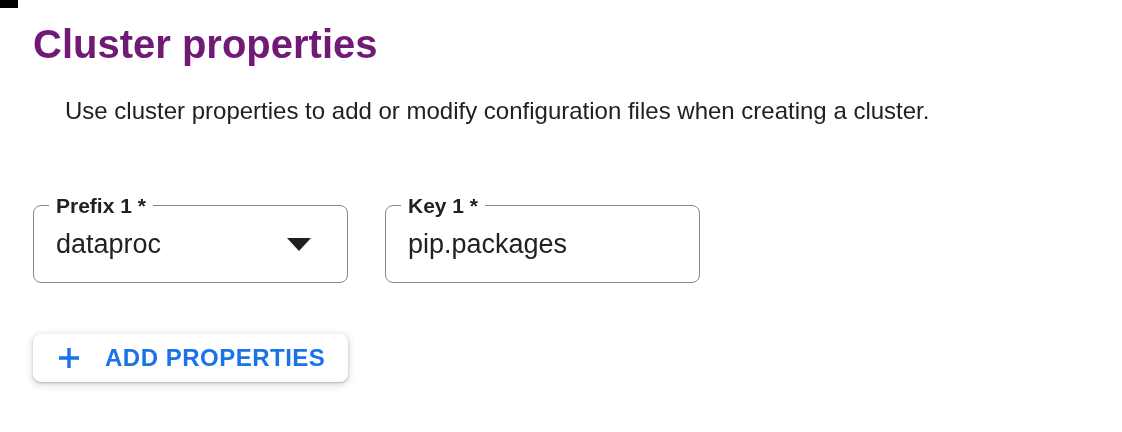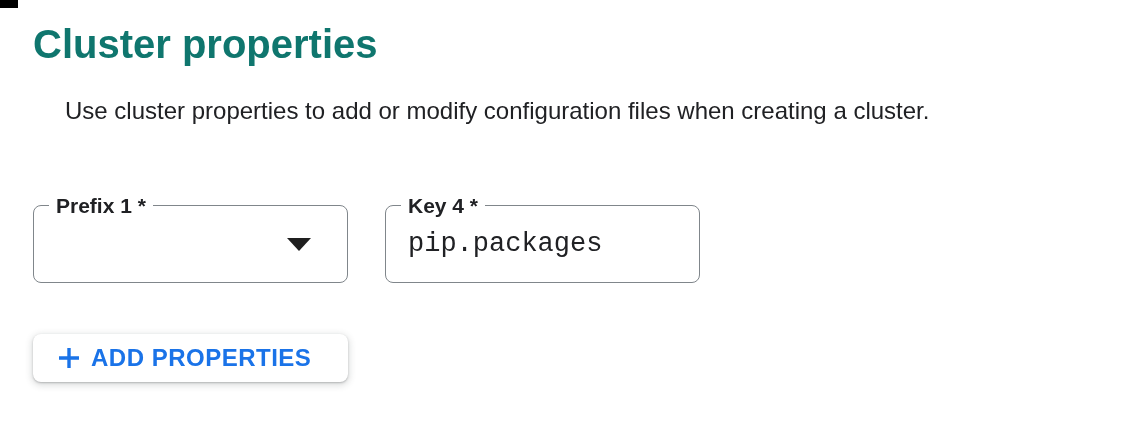--- a/index.html
+++ b/index.html
@@ -19,21 +19,21 @@
     width: 18px; height: 8px;
     background: #000000;
   }
 
   .page-title {
     position: absolute;
     left: 33px; top: 20px;
     font-size: 40px;
     line-height: 48px;
     font-weight: bold;
-    color: #0f766e;
+    color: #701a75;
     letter-spacing: 0;
   }
 
   .page-desc {
     position: absolute;
     left: 33px; top: 96px;
     font-size: 24px;
     line-height: 30px;
     font-weight: normal;
     color: #202124;
@@ -77,21 +77,21 @@
     padding-left: 22px;
     white-space: nowrap;
   }
 
   .field input {
     width: 100%;
     height: 100%;
     border: none;
     outline: none;
     background: transparent;
-    font-family: Liberation Mono, monospace;
+    font-family: Liberation Sans, sans-serif;
     font-size: 27px;
     color: #202124;
     padding-left: 22px;
     padding-right: 6px;
     border-radius: 8px;
   }
 
   .select-field { cursor: pointer; }
 
   .dropdown-arrow {
@@ -109,21 +109,21 @@
     position: absolute;
     left: 33px; top: 334px;
     width: 315px;
     height: 48px;
     background: #ffffff;
     border: none;
     border-radius: 8px;
     display: flex;
     align-items: center;
     padding-left: 23px;
-    gap: 9px;
+    gap: 23px;
     cursor: pointer;
     box-shadow: 0 1px 2px rgba(60,64,67,0.30), 0 2px 6px 2px rgba(60,64,67,0.15);
   }
 
   .add-btn .plus-glyph {
     width: 26px; height: 26px;
     display: block;
     flex: 0 0 auto;
   }
 
@@ -141,25 +141,26 @@
 <div class="cropped-fragment"></div>
 
 <h1 class="page-title">Cluster properties</h1>
 
 <p class="page-desc">Use cluster properties to add or modify configuration files when creating a cluster.</p>
 
 <div class="fields-row">
 
   <div class="field select-field">
     <span class="field-label">Prefix 1 *</span>
+    <span class="field-value">dataproc</span>
     <span class="dropdown-arrow"></span>
   </div>
 
   <div class="field">
-    <span class="field-label">Key 4 *</span>
+    <span class="field-label">Key 1 *</span>
     <input type="text" value="pip.packages" style="">
   </div>
 
 
 </div>
 
 <button class="add-btn">
   <svg class="plus-glyph" viewBox="0 0 26 26" aria-hidden="true">
     <path d="M13 3v20M3 13h20" stroke="#1a73e8" stroke-width="3.4" fill="none"></path>
   </svg>

